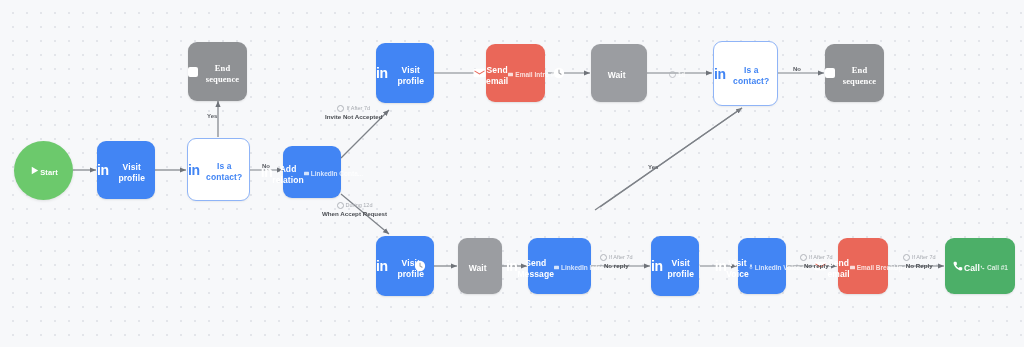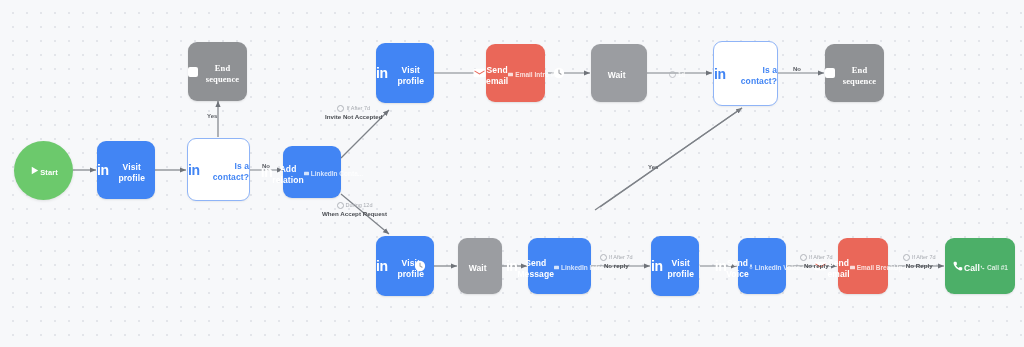--- a/index.html
+++ b/index.html
@@ -66,21 +66,21 @@
   }
 
   
   .n-linkedin { background: #4285f4; box-shadow: 0 1px 2px rgba(0,0,0,0.10); }
   .n-decision {
     background: #ffffff;
     border: 1.4px solid #8fb4f7;
     color: #4285f4;
     box-shadow: 0 1px 2px rgba(0,0,0,0.06);
   }
-  .n-decision .ntitle { color: #4285f4; text-align: right; }
+  .n-decision .ntitle { color: #4285f4; }
   .n-email { background: #ea6759; box-shadow: 0 1px 2px rgba(0,0,0,0.10); }
   .n-wait  { background: #9b9da1; box-shadow: 0 1px 2px rgba(0,0,0,0.10); gap: 43px; }
   .n-end   { background: #8f9194; box-shadow: 0 1px 2px rgba(0,0,0,0.10); font-family: Liberation Serif, serif; }
   .n-call  { background: #4caf68; box-shadow: 0 1px 2px rgba(0,0,0,0.10); }
   .n-start {
     background: #6cc96c;
     border-radius: 50%;
     box-shadow: 0 1px 3px rgba(0,0,0,0.10);
   }
   .n-start .ntitle { font-size: 7.5px; margin-top: 4px; }
@@ -326,21 +326,21 @@
     <div class="nicon">
         <span class="li-glyph">in</span>
       </div>
     <div class="ntitle">Visit profile</div>
   </div>
 
   <div class="node n-linkedin" style="left:738px; top:238px; width:48px; height:56px;">
     <div class="nicon">
         <span class="li-glyph">in</span>
       </div>
-    <div class="ntitle">Send Voice</div>
+    <div class="ntitle">Visit Voice</div>
     <div class="nsub">
       <svg width="4" height="6" viewBox="0 0 4 7">
           <rect x="1" y="0.4" width="2" height="3.8" rx="1" fill="#ffffff"></rect>
           <path d="M0.4,4 a1.6,1.6 0 0 0 3.2,0" stroke="#ffffff" stroke-width="0.6" fill="none"></path>
         </svg>
       <span>LinkedIn Voice #1</span>
     </div>
   </div>
 
   <div class="node n-email" style="left:838px; top:238px; width:50px; height:56px;">

